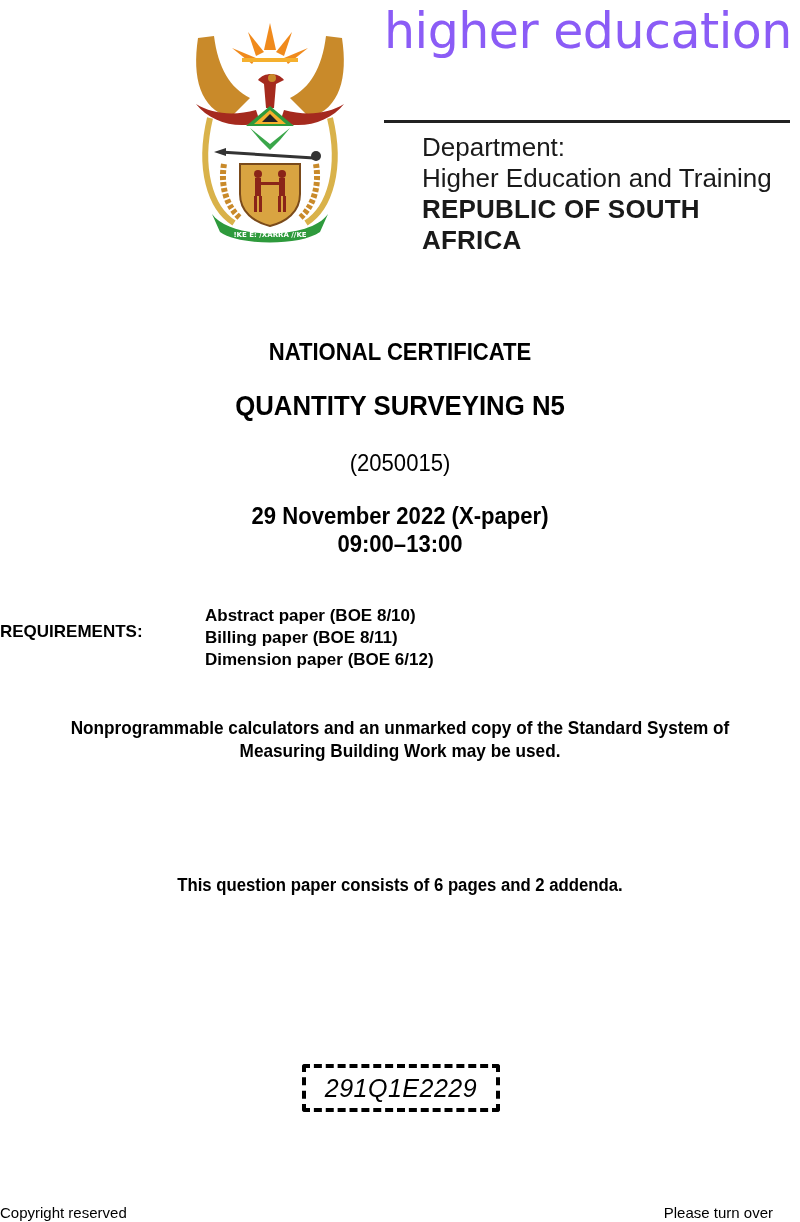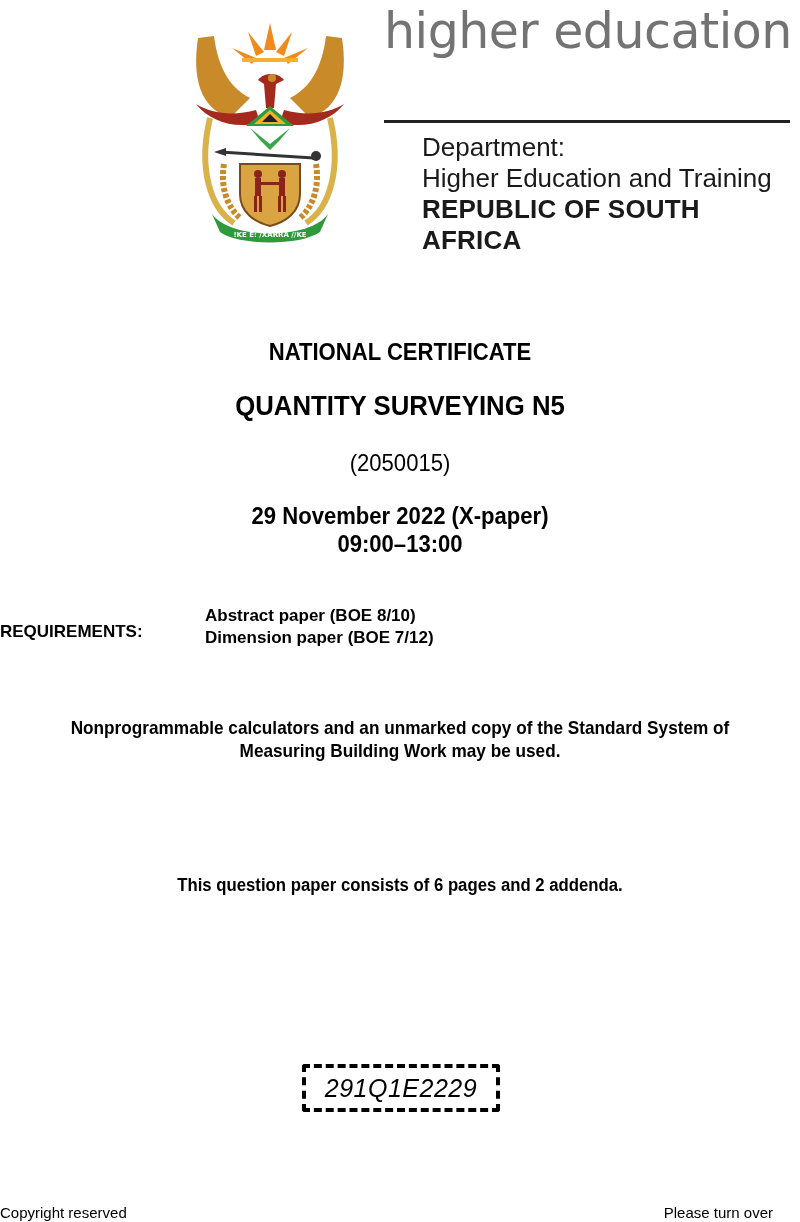--- a/index.html
+++ b/index.html
@@ -1,19 +1,19 @@
 <!DOCTYPE html>
 <html><head>
 <meta charset="utf-8">
 <style>
   html, body { margin: 0; padding: 0; background: #ffffff; }
   body { width: 800px; height: 1222px; position: relative; overflow: hidden; color: #000; font-family: "Liberation Sans", sans-serif; }
   .abs { position: absolute; }
   .crest { left: 190px; top: 18px; width: 160px; height: 225px; font-weight: bold; }
-  .brand-title { left: 384px; top: 10px; font-family: "DejaVu Sans", sans-serif; font-size: 49px; line-height: 44px; letter-spacing: -0.5px; color: #737373; }
+  .brand-title { left: 384px; top: 10px; font-family: "DejaVu Sans", sans-serif; font-size: 49px; line-height: 44px; letter-spacing: -0.5px; color: #8b5cf6; }
   .brand-rule { left: 384px; top: 120px; width: 406px; height: 3px; background: #222; }
   .dept { left: 384px; top: 132px; font-size: 26px; line-height: 31px; color: #1a1a1a; margin-left: 38px; }
   .dept .strong { font-weight: bold; letter-spacing: 0.2px; }
   .center { left: 0; width: 800px; text-align: center; }
   .h1 { top: 338px; font-size: 24px; font-weight: bold; transform: scaleX(0.92); }
   .h2 { top: 390px; font-size: 28px; font-weight: bold; transform: scaleX(0.92); }
   .code { top: 449px; font-size: 24px; transform: scaleX(0.92); }
   .date { top: 502px; font-size: 24px; font-weight: bold; line-height: 28px; transform: scaleX(0.92); }
   .req { left: 0; top: 605px; font-size: 17px; font-weight: bold; line-height: 22px; }
   .req-label { position: absolute; left: 0; top: 16px; white-space: nowrap; }
@@ -98,21 +98,22 @@
 <div class="abs center code">(2050015)</div>
 <div class="abs center date">
   <div>29 November 2022 (X-paper)</div>
   <div>09:00–13:00</div>
 </div>
 
 <div class="abs req">
   <div class="req-label">REQUIREMENTS:</div>
   <div class="req-list">
     <div>Abstract paper (BOE 8/10)</div>
-    <div>Dimension paper (BOE 7/12)</div>
+    <div>Billing paper (BOE 8/11)</div>
+    <div>Dimension paper (BOE 6/12)</div>
   </div>
 </div>
 
 <div class="abs center note">
   <div>Nonprogrammable calculators and an unmarked copy of the Standard System of</div>
   <div>Measuring Building Work may be used.</div>
 </div>
 
 <div class="abs center pages">This question paper consists of 6 pages and 2 addenda.</div>
 

